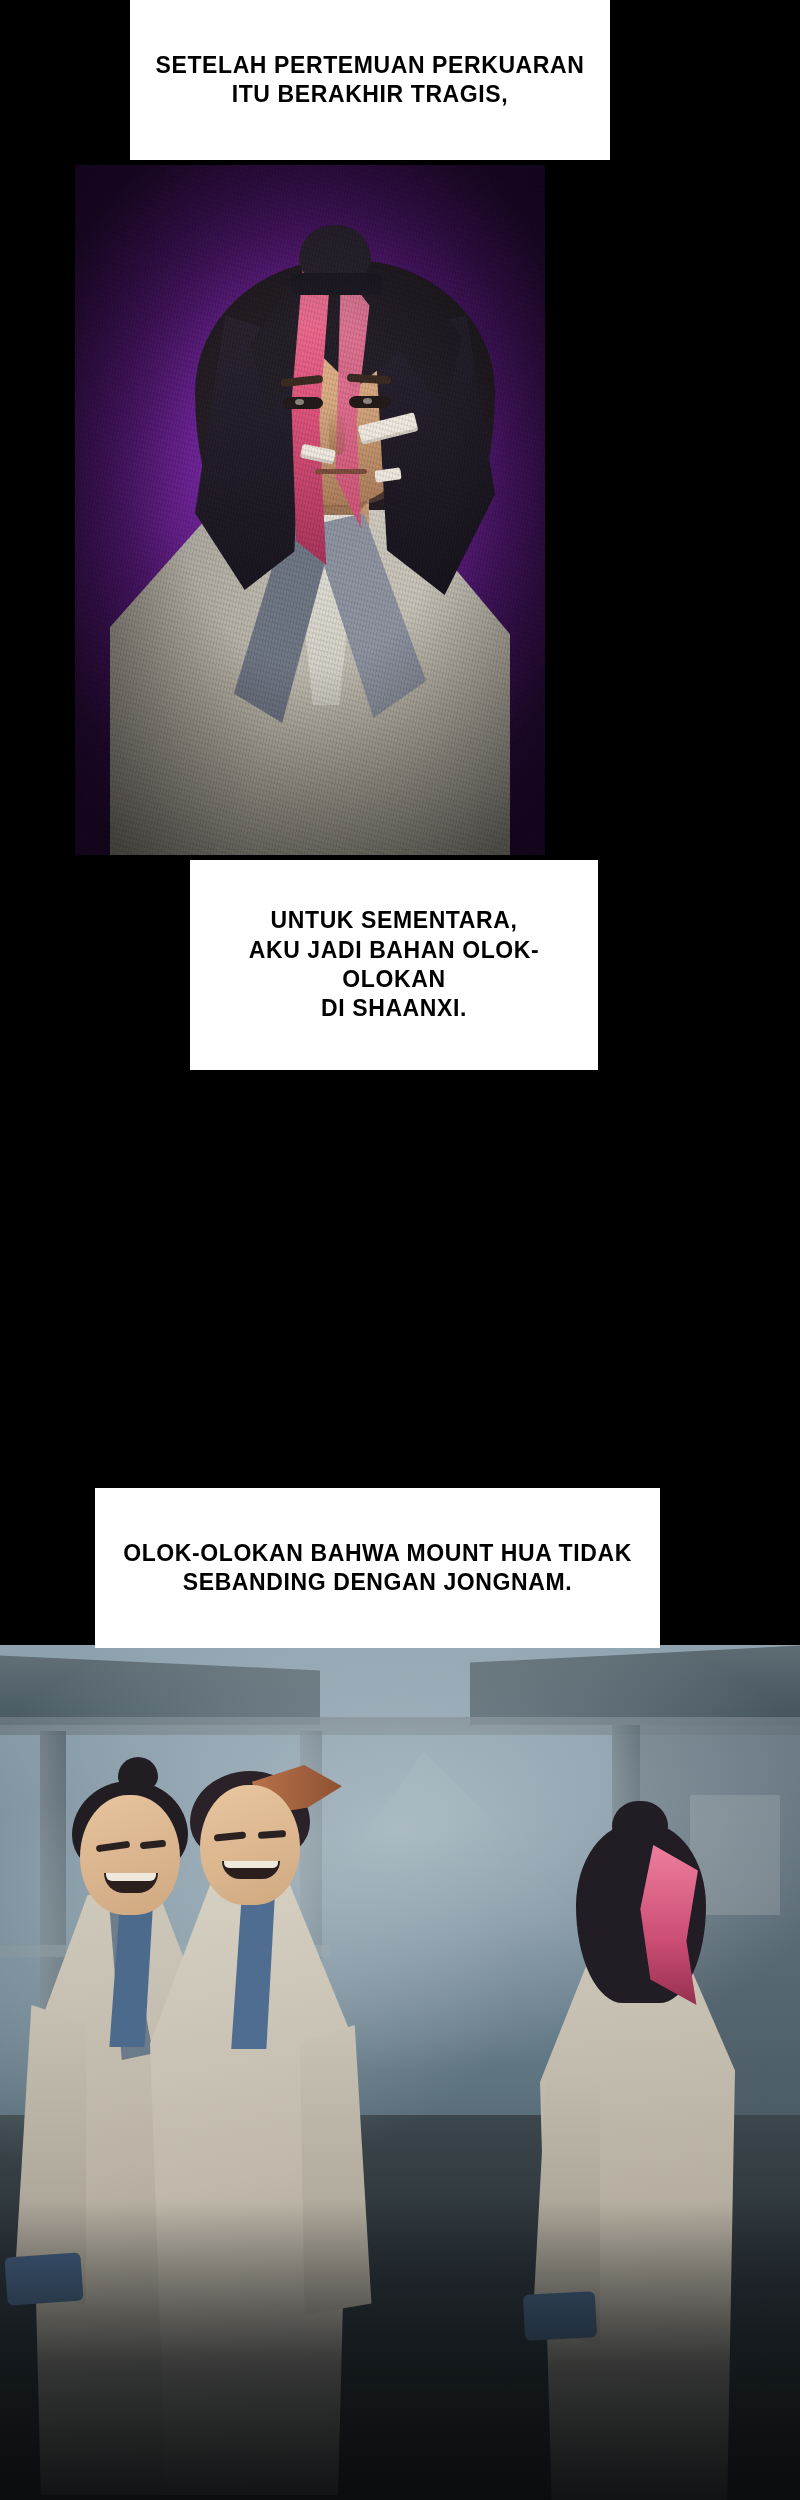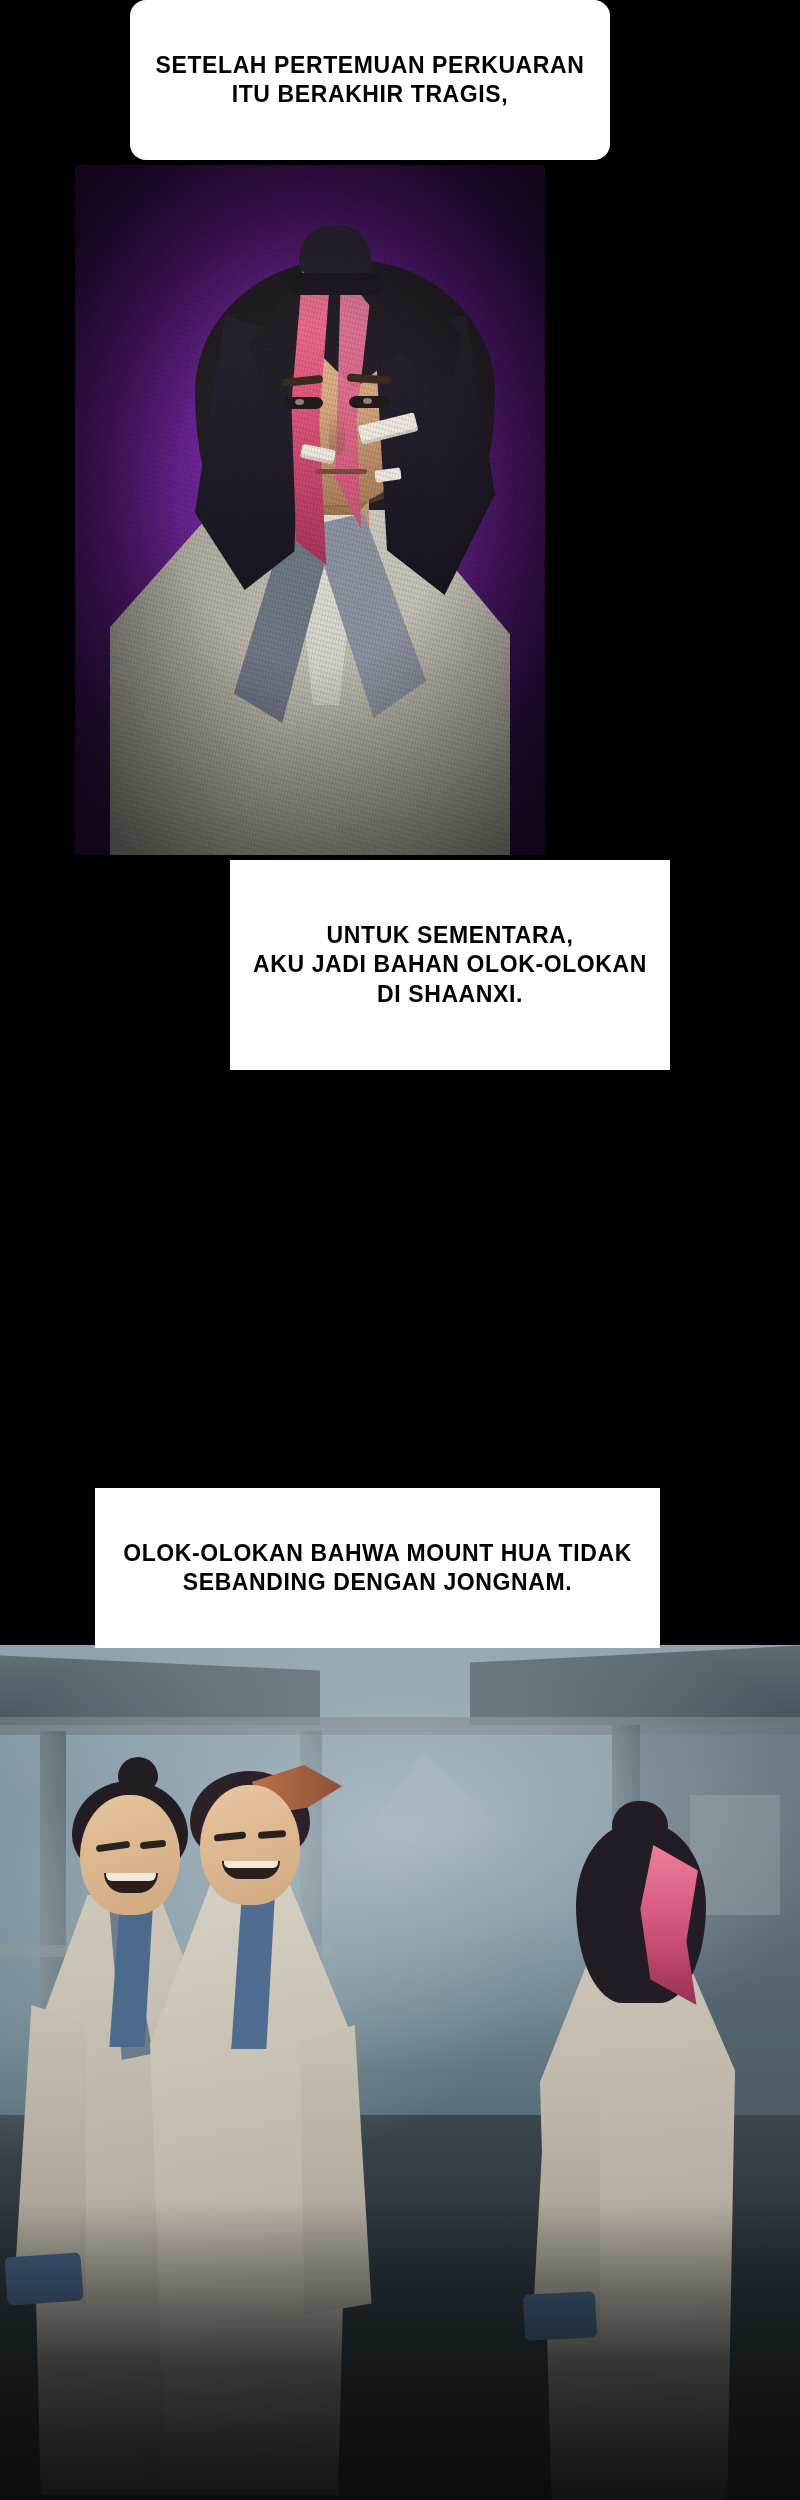--- a/index.html
+++ b/index.html
@@ -93,22 +93,22 @@
   }
   .caption .lines {
     line-height: 1.28;
     letter-spacing: .6px;
     font-weight: 700;
     font-size: 23px;
     white-space: pre-line;
     font-family: "Liberation Sans", sans-serif;
   }
 
-  #caption-1 { left: 130px; top: 0px;    width: 480px; height: 160px; border-radius: 16px; }
-  #caption-2 { left: 190px; top: 860px;  width: 440px; height: 210px; margin-left: 40px; }
+  #caption-1 { left: 130px; top: 0px;    width: 480px; height: 160px; }
+  #caption-2 { left: 190px; top: 860px;  width: 408px; height: 210px; }
   #caption-3 { left: 95px;  top: 1488px; width: 565px; height: 160px; }
   #caption-4 { left: 200px; top: 2262px; width: 520px; height: 160px; }
 
   
   .fig { position: absolute; }
 
   
   #p1-robe {
     left: 35px; top: 345px; width: 400px; height: 345px;
     background: linear-gradient(180deg, #cfcbc0 0%, #c2bdb1 40%, #a9a498 100%);

